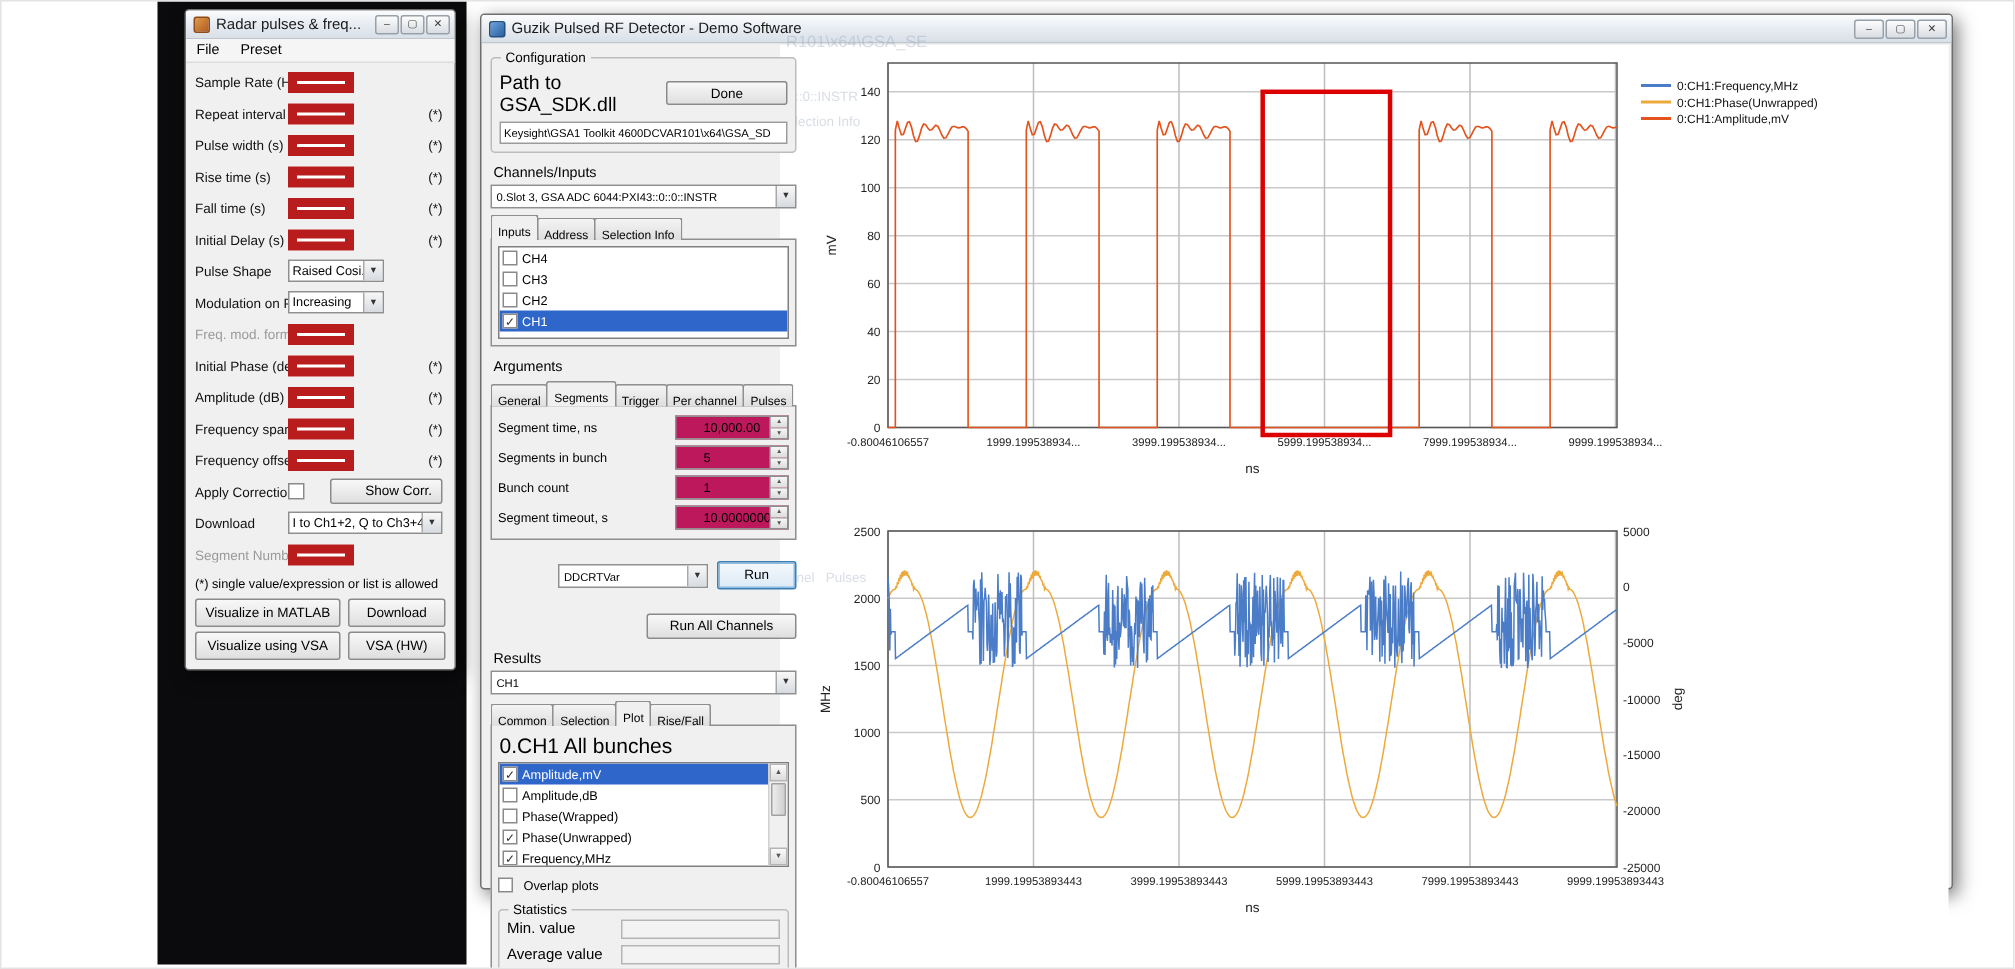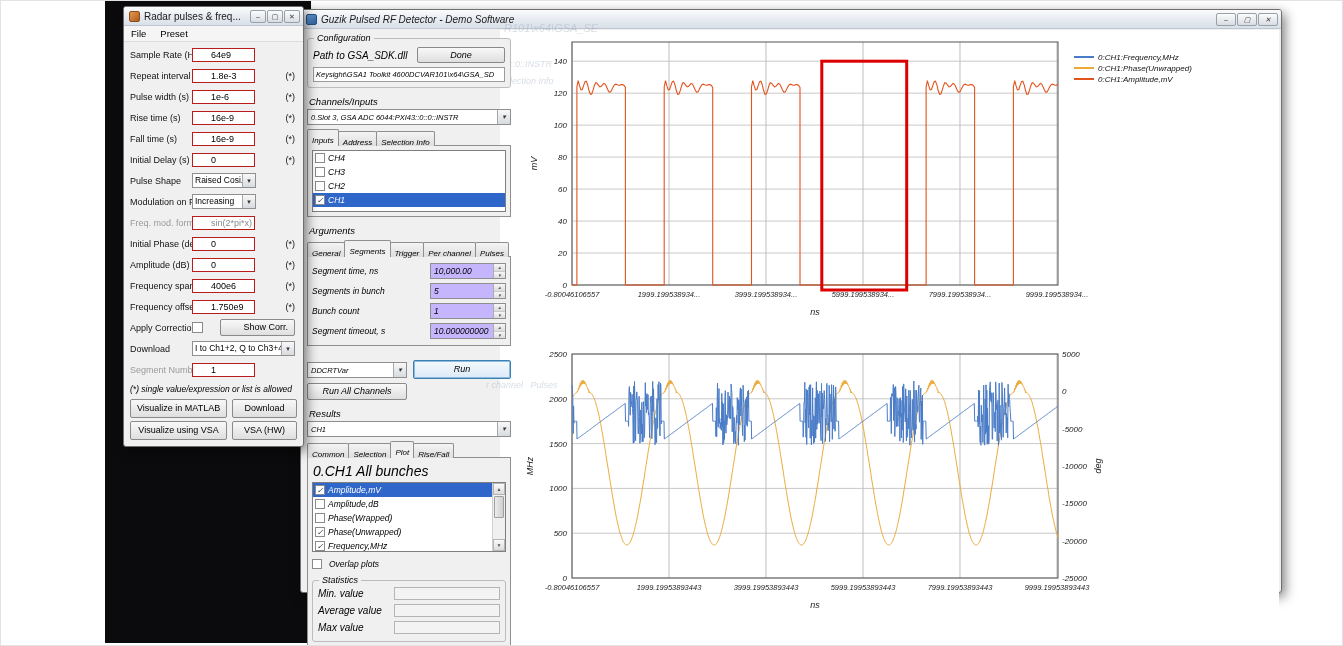--- a/index.html
+++ b/index.html
@@ -3,82 +3,82 @@
 <meta charset="utf-8">
 <style>
   * { box-sizing: border-box; margin: 0; padding: 0; }
   body { background:#fff; font-family:"Liberation Sans", sans-serif; }
   .screen { position:relative; width:1343px; height:646px; background:#fff; overflow:hidden; border:1px solid #e3e3e3; }
   .desktop-strip { position:absolute; left:104px; top:0; width:206px; height:642px; background:#0b0b0d; }
 
   
   .win { position:absolute; border:1px solid #6f6f6f; border-radius:3px; background:#f0f0f0; box-shadow:3px 4px 12px rgba(0,0,0,.5); }
   #radar-window { left:122px; top:5px; width:181px; height:441px; z-index:20; }
-  #guzik-window { left:299px; top:8px; width:982px; height:584px; z-index:10;font-style:italic; }
+  #guzik-window { left:319px; top:8px; width:982px; height:584px; z-index:10; }
   .titlebar { height:19px; display:flex; align-items:center; gap:4px; padding:0 3px 0 5px;
     background:linear-gradient(#fbfcfd,#e8ecf2 50%,#d9e0e8); border-bottom:1px solid #bfc6cf; border-radius:2px 2px 0 0; }
   .title { font-size:10px; color:#1a1a1a; white-space:nowrap; overflow:hidden; }
   .appicon { width:11px; height:11px; min-width:11px; border-radius:2px; background:linear-gradient(135deg,#6aa2e0,#2c5f9e); border:1px solid #24507f; }
   #radar-window .appicon { background:linear-gradient(135deg,#e09a4a,#b05c20); border-color:#8e4a18; }
   .winbtns { margin-left:auto; display:flex; gap:1px; }
   .winbtn { width:20px; height:13px; border:1px solid #98a0a8; border-radius:2px; background:linear-gradient(#fcfcfc,#d9dde2);
     font-size:7px; line-height:11px; text-align:center; color:#3c3c3c; }
   #radar-window .winbtn { width:16px; }
   .menubar { height:16px; display:flex; background:#f5f5f5; border-bottom:1px solid #dcdcdc; font-size:9.5px; align-items:center; }
   .menuitem { padding:1px 7px; }
 
   
   .radar-body { padding-top:2px; }
   .frow { display:flex; align-items:center; height:21px; padding:0 8px 0 6px; }
   .flabel { width:62px; min-width:62px; font-size:9px; white-space:nowrap; overflow:hidden; color:#111; }
   .flabel.dis { color:#9a9a9a; }
-  .finput { width:63px; height:14px; background:#fff; border:1px solid #b91c1c; font-size:9px; padding:1px 18px; white-space:nowrap; overflow:hidden; }
+  .finput { width:44px; height:14px; background:#fff; border:6px solid #b91c1c; font-size:9px; padding:1px 2px; white-space:nowrap; overflow:hidden; }
   .finput.dis { color:#8a8a8a; }
   .fsuffix { margin-left:auto; font-size:9px; color:#111; }
   .fselect { position:relative; width:64px; height:15px; background:#fff; border:1px solid #8f8f8f; font-size:8.5px; padding:1px 14px 0 2px; white-space:nowrap; overflow:hidden; }
   .fselect.wide { width:106px; }
   .combo-btn { position:absolute; right:0; top:0; bottom:0; width:13px; background:linear-gradient(#f8f8f8,#d7dbe0);
     border-left:1px solid #a8a8a8; font-size:7px; text-align:center; line-height:13px; color:#333; }
   .cbox { width:11px; height:11px; min-width:11px; border:1px solid #8a8a8a; background:#fff; display:inline-block; margin-right:4px; }
   .btn { background:linear-gradient(#f8f8f8,#dfdfdf); border:1px solid #8a8a8a; border-radius:2px; font-size:9px; height:17px; line-height:15px; text-align:center; padding:0 6px; white-space:nowrap; }
   .showcorr { margin-left:auto;padding-left:22px; }
-  .note { font-size:8.5px; padding:4px 6px 2px;font-style:italic; }
+  .note { font-size:8.5px; padding:4px 6px 2px; }
   .btnrow { display:flex; gap:5px; padding:3px 6px 0; }
   .btnrow .btn { height:19px; line-height:17px; }
   .btnrow .b1 { width:97px; } .btnrow .b2 { flex:1; }
 
   
   .panel { position:absolute; left:6px; top:22px; width:204px; height:606px; font-size:9px; z-index:30; }
   .groupbox { border:1px solid #bcbcbc; border-radius:3px; padding:4px 5px 5px; position:relative; margin-top:6px; background:#f0f0f0; }
   .glegend { position:absolute; top:-6px; left:6px; background:#f0f0f0; padding:0 3px; font-size:9px; }
   .cfgrow { display:flex; align-items:center; justify-content:space-between; margin-top:4px; }
-  .cfglabel { font-size:10px; }
+  .cfglabel { font-size:13px; }
   .donebtn { width:88px; height:16px; line-height:14px; }
   .pathinput { margin-top:4px; width:100%; height:15px; background:#fff; border:1px solid #9b9b9b; font-size:7.5px; padding:2px; white-space:nowrap; overflow:hidden; }
   .seclabel { font-size:9.5px; margin:8px 0 2px 2px; }
   .combo { position:relative; height:16px; background:#fff; border:1px solid #8f8f8f; font-size:7.5px; padding:3px 15px 0 3px; white-space:nowrap; overflow:hidden; margin-top:2px; }
   .tabs { display:flex; align-items:flex-end; margin-top:4px; height:17px; position:relative; z-index:2; }
   .tab { font-size:8px; height:15px; padding:6px 4px 0; border:1px solid #8f8f8f; border-bottom:none; border-radius:2px 2px 0 0;
     background:linear-gradient(#f4f4f4,#dedede); margin-right:-1px; white-space:nowrap;text-align:right; }
   .tab.active { background:#f0f0f0; height:17px; z-index:3; }
   .tabpage { border:1px solid #8f8f8f; margin-top:-1px; padding:4px; background:#f0f0f0; position:relative; z-index:1; }
   .listbox { background:#fff; border:1px solid #7f7f7f; height:62px; overflow:hidden; position:relative; }
   .lrow { display:flex; align-items:center; height:14px; padding:0 2px; font-size:8.5px; }
   .lrow.selected { background:#2e66c9; color:#fff; }
   .cb { width:10px; height:10px; min-width:10px; border:1px solid #8a8a8a; background:#fff; margin-right:3px; font-size:8px; line-height:9px; text-align:center; color:#333; }
   .arow { display:flex; align-items:center; height:20px; justify-content:space-between; }
   .alabel { font-size:8.5px; }
-  .spin { position:relative; width:76px; height:16px; background:#c4b5fd; border:1px solid #8f8f8f; font-size:8.5px; padding:2px 14px 0 3px; white-space:nowrap; overflow:hidden; }
+  .spin { position:relative; width:76px; height:16px; background:#be185d; border:1px solid #8f8f8f; font-size:8.5px; padding:2px 14px 0 18px; white-space:nowrap; overflow:hidden; }
   .spinbtns { position:absolute; right:0; top:0; bottom:0; width:12px; display:flex; flex-direction:column; border-left:1px solid #adadad; }
   .spinbtn { flex:1; background:linear-gradient(#f6f6f6,#dcdcdc); font-size:5px; line-height:6px; text-align:center; color:#555; }
   .spinbtn:first-child { border-bottom:1px solid #c9c9c9; }
   .runrow { display:flex; margin-top:14px; gap:6px; align-items:center; }
-  .runrow .combo { width:100px; margin-top:0; }
+  .runrow .combo { width:100px; margin-top:0;margin-left:45px; }
   #run-button { flex:1; height:19px; line-height:16px; border:1px solid #3c7fb1; box-shadow:0 0 0 1px #8cbbe2 inset; background:linear-gradient(#f4f9fd,#dceaf6); }
-  .runall { display:flex; margin-top:4px; }
+  .runall { display:flex; justify-content:flex-end; margin-top:16px; }
   #run-all-button { width:100px; height:17px; }
   .bunches { font-size:14px; margin:1px 0 3px 1px; }
   #plot-listbox { height:70px; padding-right:13px; }
   .scrollbar { position:absolute; right:0; top:0; bottom:0; width:13px; background:#f0f0f0; border-left:1px solid #d0d0d0; display:flex; flex-direction:column; }
   .sbtn { height:12px; background:linear-gradient(#fafafa,#dcdcdc); border:1px solid #b5b5b5; font-size:5px; line-height:10px; text-align:center; color:#555; }
   .strack { flex:1; padding:1px; }
   .sthumb { display:block; height:22px; background:linear-gradient(90deg,#ececec,#cfcfcf); border:1px solid #9f9f9f; border-radius:1px; }
   .overlap { display:flex; align-items:center; margin-top:7px; font-size:8.5px; gap:4px; }
   #stats-box { margin-top:11px; }
   .statrow { display:flex; align-items:center; justify-content:space-between; height:17px; }

